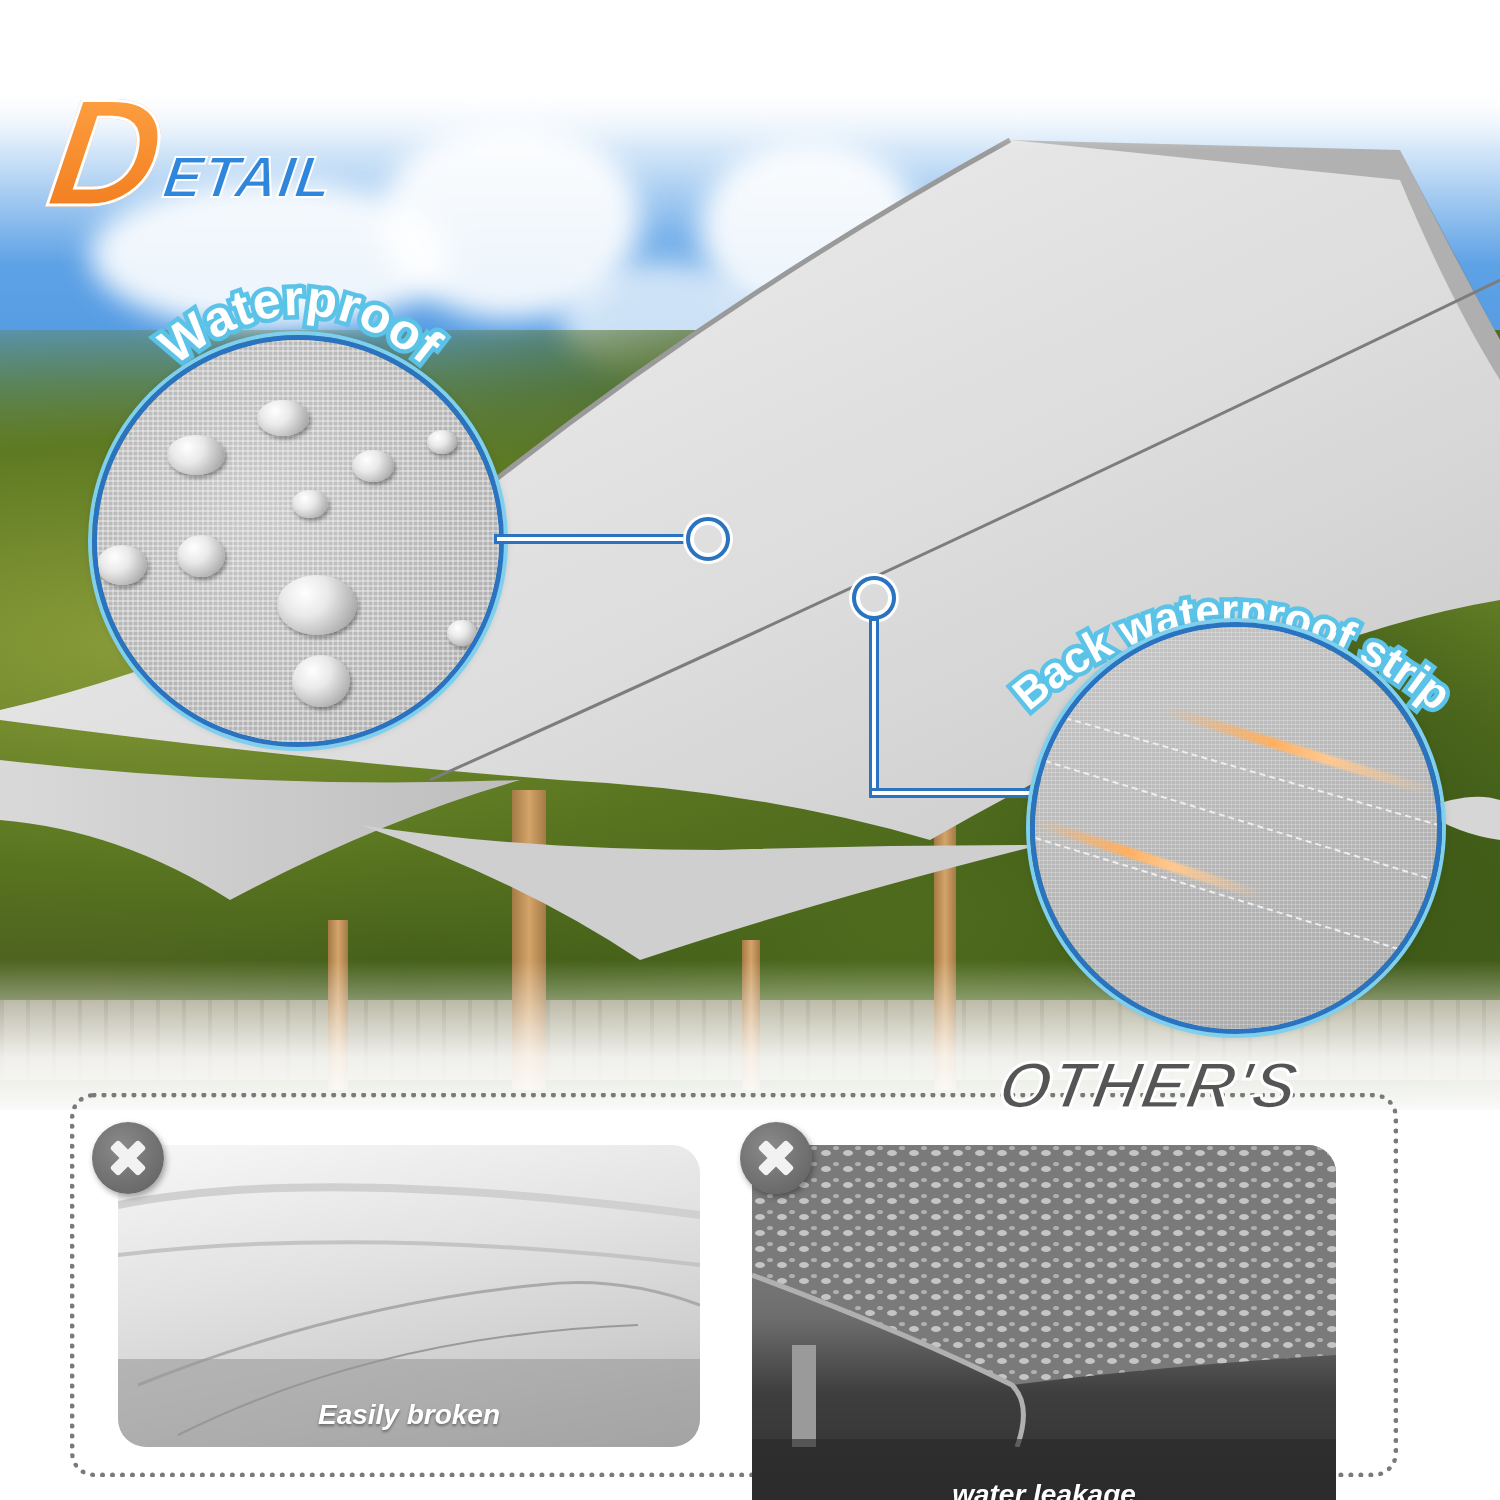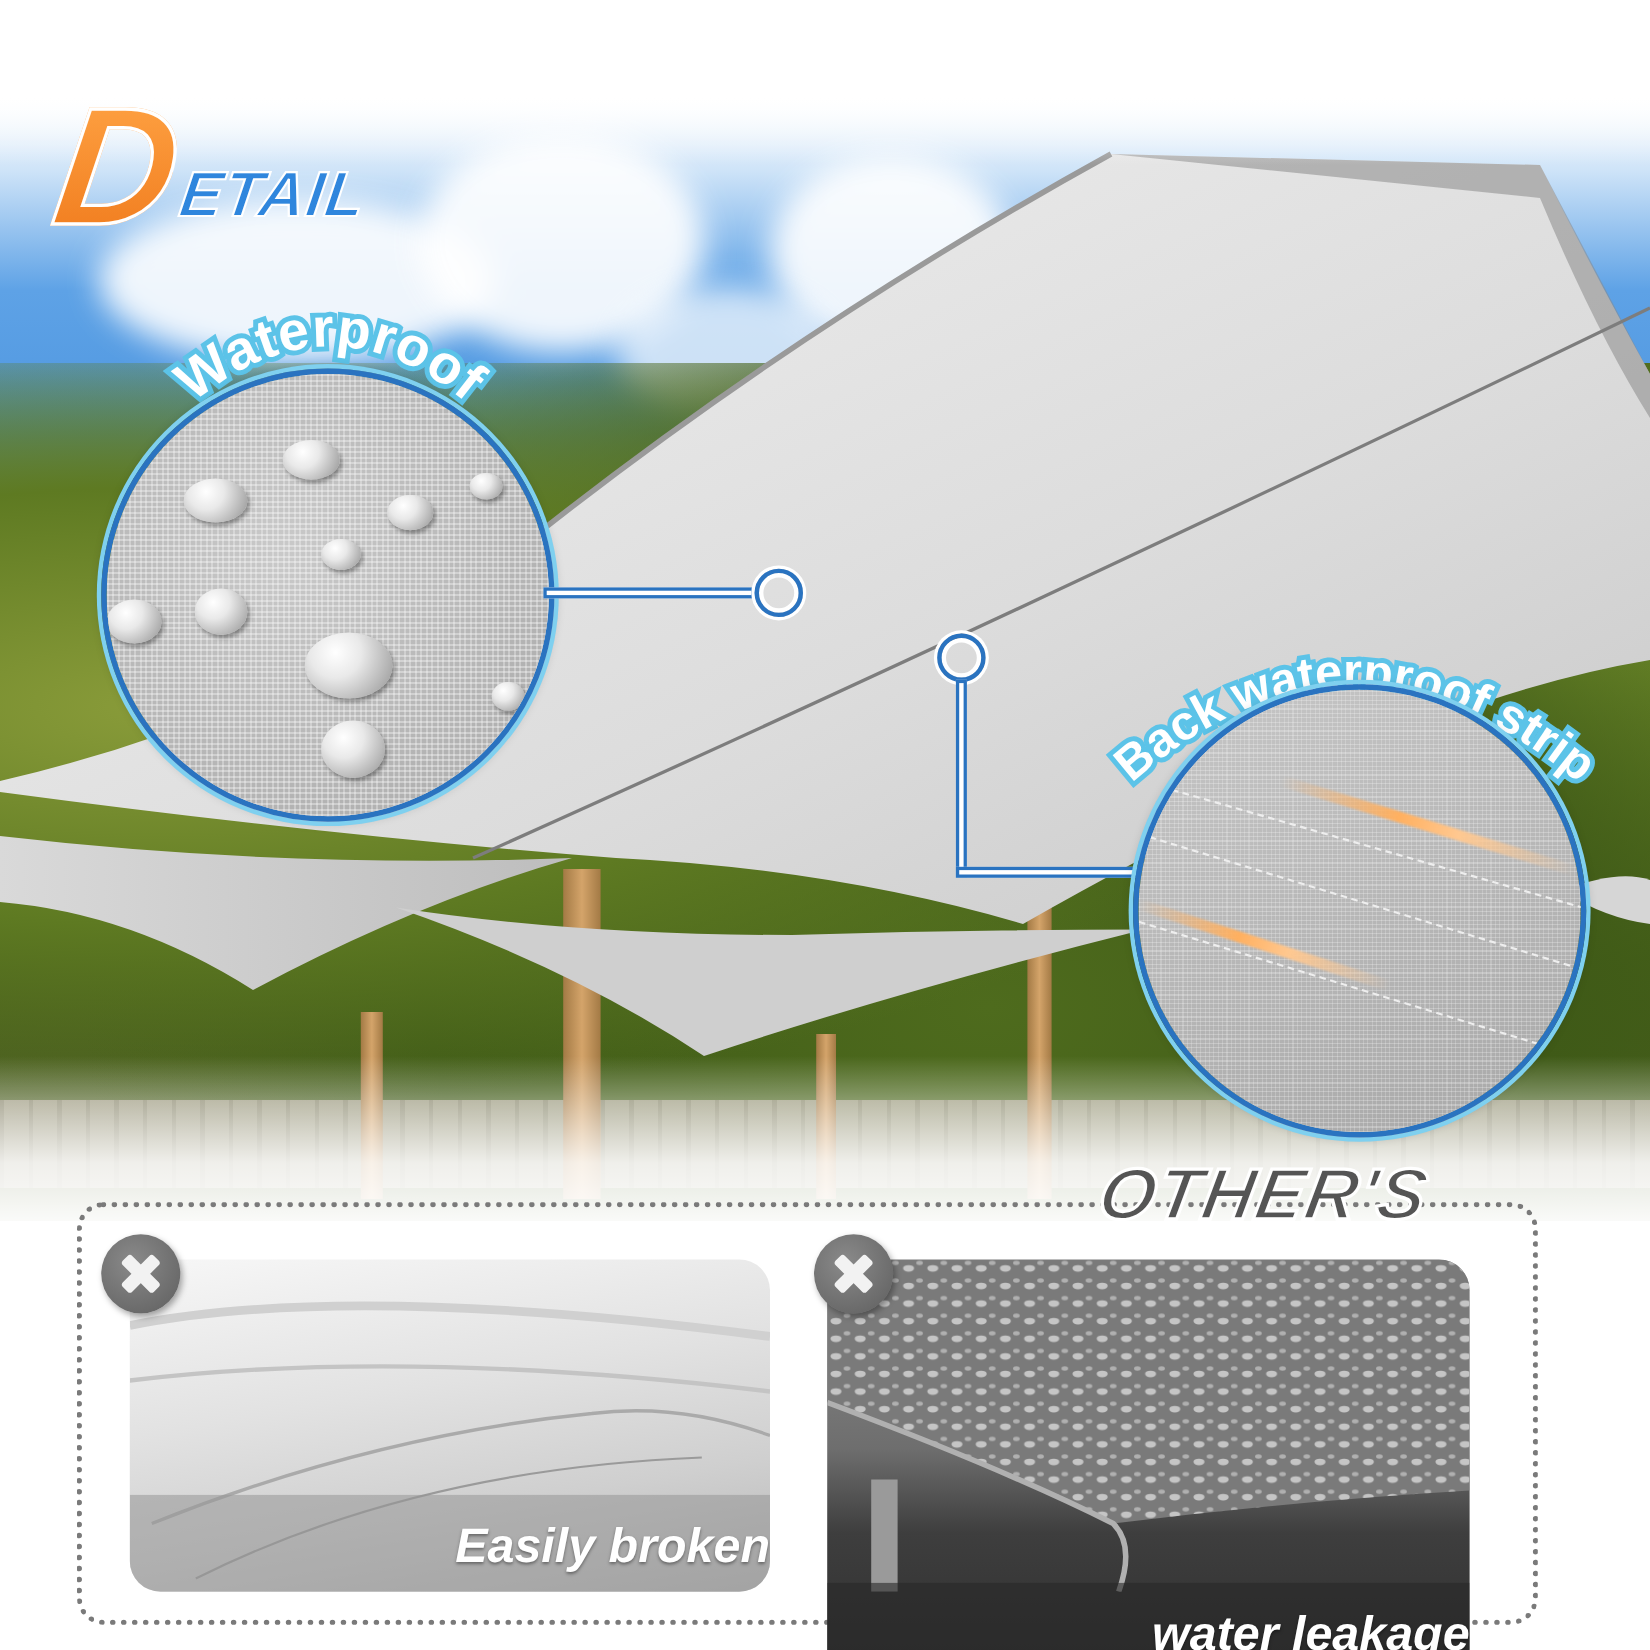--- a/index.html
+++ b/index.html
@@ -44,21 +44,21 @@
   
   .conn-line { position:absolute; background:#fff; border:3px solid #2a73c0; box-sizing:border-box; }
   .conn-ring { position:absolute; width:44px; height:44px; border-radius:50%; border:4px solid #2a73c0; box-sizing:border-box; box-shadow: inset 0 0 0 4px #fff, 0 0 0 3px #fff; }
 
   
   .others-frame { position:absolute; left:70px; top:1093px; width:1328px; height:384px; border:5px dotted #7a7a7a; border-radius:24px; box-sizing:border-box; }
   .others-title { position:absolute; left:1000px; top:1052px; font-size:66px; font-weight:bold; font-style:italic; color:#555;
     -webkit-text-stroke:3px #fff; letter-spacing:1px; transform:skewX(-10deg); line-height:1; }
   .card { position:absolute; border-radius:28px; overflow:hidden; }
   .card .caption-bar { position:absolute; left:0; right:0; bottom:0; height:88px; }
-  .card .caption { position:absolute; left:0; right:0; bottom:16px; text-align:right; font-size:44px; font-weight:bold; font-style:italic; color:#fff; text-shadow:0 2px 3px rgba(0,0,0,.4);margin-top:12px; }
+  .card .caption { position:absolute; left:0; right:0; bottom:16px; text-align:center; font-size:28px; font-weight:bold; font-style:italic; color:#fff; text-shadow:0 2px 3px rgba(0,0,0,.4);margin-top:12px; }
   .x-badge { position:absolute; width:72px; height:72px; border-radius:50%; background:radial-gradient(circle at 40% 35%, #8a8a8a, #5e5e5e); box-shadow:2px 3px 6px rgba(0,0,0,.35); }
   .x-badge::before, .x-badge::after { content:""; position:absolute; left:16px; top:30px; width:40px; height:12px; background:#f2f2f2; border-radius:3px; }
   .x-badge::before { transform:rotate(45deg); }
   .x-badge::after { transform:rotate(-45deg); }
 </style>
 </head>
 <body>
 
 <div class="scene">
   <div class="sky"></div>

